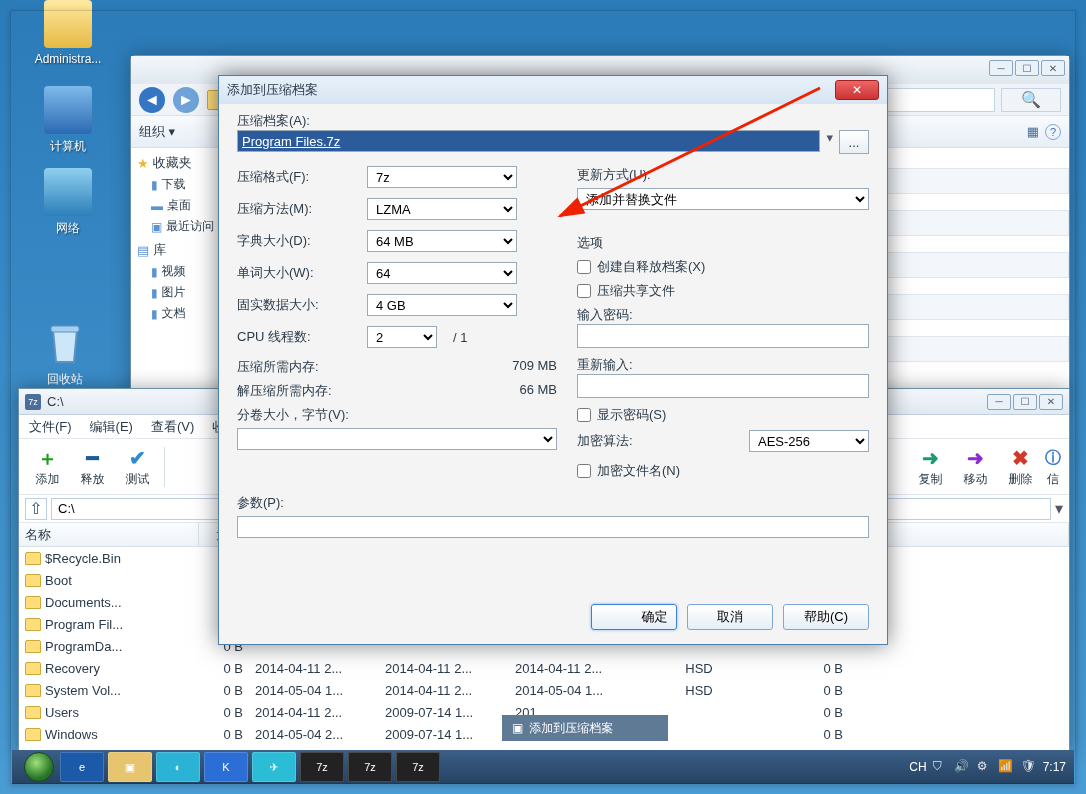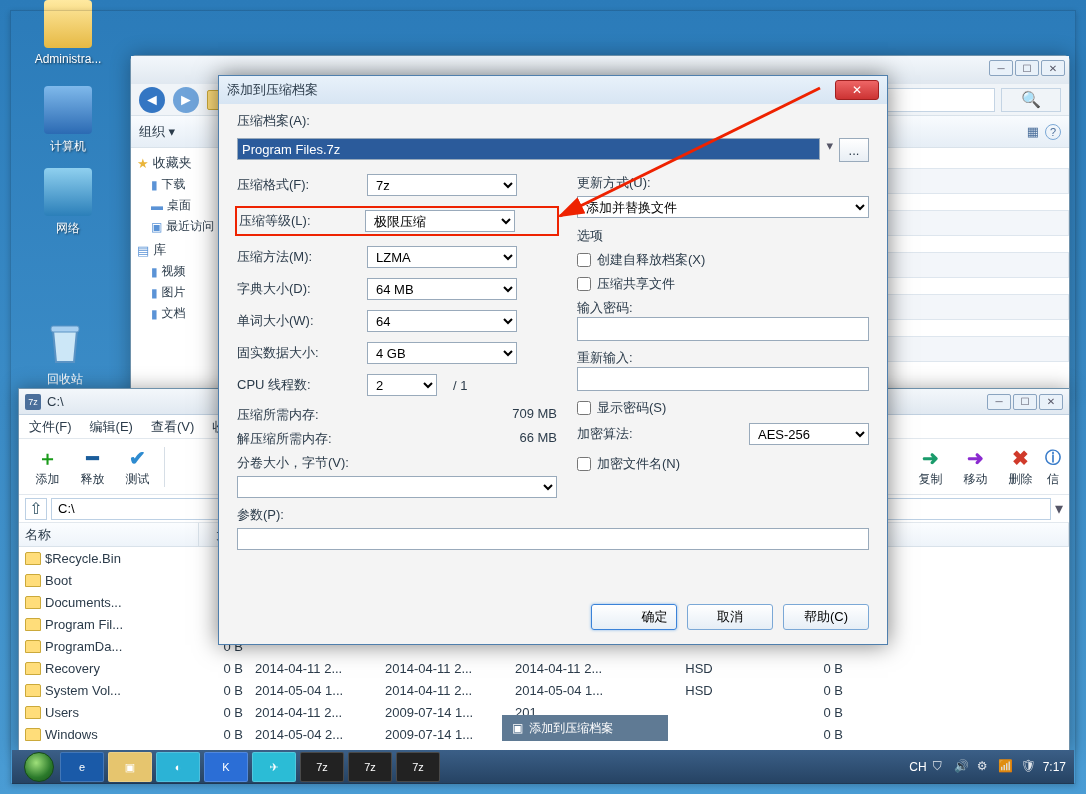--- a/index.html
+++ b/index.html
@@ -62,28 +62,28 @@
 
 
 .dialog { position: absolute; top: 75px; left: 218px; width: 670px; height: 570px; background: #f4f4f4; border: 1px solid #4f7fad; box-shadow: 0 0 22px rgba(0,0,0,0.5); }
 .dlg-title { height: 28px; background: linear-gradient(#e8f1fa,#d7e5f3); display: flex; align-items: center; padding: 0 8px; font-size: 13px; color: #2b3b4a; }
 .dlg-close { margin-left: auto; width: 44px; height: 20px; background: linear-gradient(#e66,#c33); border: 1px solid #a02020; border-radius: 3px; display: flex; align-items: center; justify-content: center; color: #fff; font-size: 12px; cursor: pointer; }
 .dlg-body { padding: 8px 18px; font-size: 13px; color: #2b3b4a; }
 .fld-row { display: flex; align-items: center; margin-bottom: 10px; }
 .fld-label { width: 130px; }
 .fld-input, .fld-sel { height: 22px; border: 1px solid #99aabb; background: #fff; padding: 0 4px; font-size: 13px; }
 .archive-name { display: flex; gap: 6px; margin-bottom: 12px; }
-.archive-name .fld-input { flex: 1; background: #2b5b9b; color: #fff; }
+.archive-name .fld-input { flex: 1; background: #2b5b9b; color: #fff; text-decoration: underline; }
 .browse-btn { width: 30px; height: 24px; border: 1px solid #99aabb; background: linear-gradient(#fff,#e8eef4); display:flex; align-items:center; justify-content:center; cursor: pointer; }
 .two-col { display: flex; gap: 20px; }
 .left-col { width: 320px; }
 .right-col { flex: 1; }
 .sel-wide { width: 150px; }
 .sel-widest { width: 260px; }
-.group-title { margin: 9px 0 6px; color: #2b3b4a; }
+.group-title { margin: 24px 0 6px; color: #2b3b4a; }
 .chk { display: flex; align-items: center; gap: 6px; margin-bottom: 6px; }
 .chk input { width: 14px; height: 14px; }
 .pw-input { width: 100%; height: 24px; border: 1px solid #99aabb; margin-bottom: 8px; }
 .info-row { display: flex; justify-content: space-between; margin: 6px 0; }
 .dlg-buttons { position: absolute; bottom: 14px; right: 18px; display: flex; gap: 10px; }
 .btn { width: 86px; height: 26px; border: 1px solid #7ba8d6; background: linear-gradient(#fff,#e6eef6); border-radius: 3px; font-size: 13px; cursor: pointer; }
 .btn.primary { border-color: #3a82d8; box-shadow: 0 0 3px #7fb4ea; padding-left: 41px; }
 
 
 .highlight-box { border: 2px solid #e20; }
@@ -339,36 +339,32 @@
       </div>
     </div>
 </div>
 
 <div class="dialog">
   <div class="dlg-title">
     <span>添加到压缩档案</span>
     <div class="dlg-close">✕</div>
   </div>
   <div class="dlg-body">
-    <div style="margin-bottom:8px">压缩档案(A):</div>
+    <div style="margin-bottom:0">压缩档案(A):</div>
     <div class="archive-name">
       <input class="fld-input" value="Program Files.7z" style="">
       <div style="color:#556">▾</div>
       <div class="browse-btn">...</div>
     </div>
 
     <div class="two-col">
       <div class="left-col">
         <div class="fld-row">
             <div class="fld-label">压缩格式(F):</div>
           <select class="fld-sel sel-wide"><option>7z</option></select>
-          </div>
-        <div class="fld-row highlight-box" style="padding:2px;margin-left:-2px;margin-right:-2px">
-          <div class="fld-label" style="width:126px">压缩等级(L):</div>
-          <select class="fld-sel sel-wide"><option>极限压缩</option></select>
           </div>
         <div class="fld-row">
             <div class="fld-label">压缩方法(M):</div>
           <select class="fld-sel sel-wide"><option>LZMA</option></select>
           </div>
         <div class="fld-row">
             <div class="fld-label">字典大小(D):</div>
           <select class="fld-sel sel-wide"><option>64 MB</option></select>
           </div>
         <div class="fld-row">

